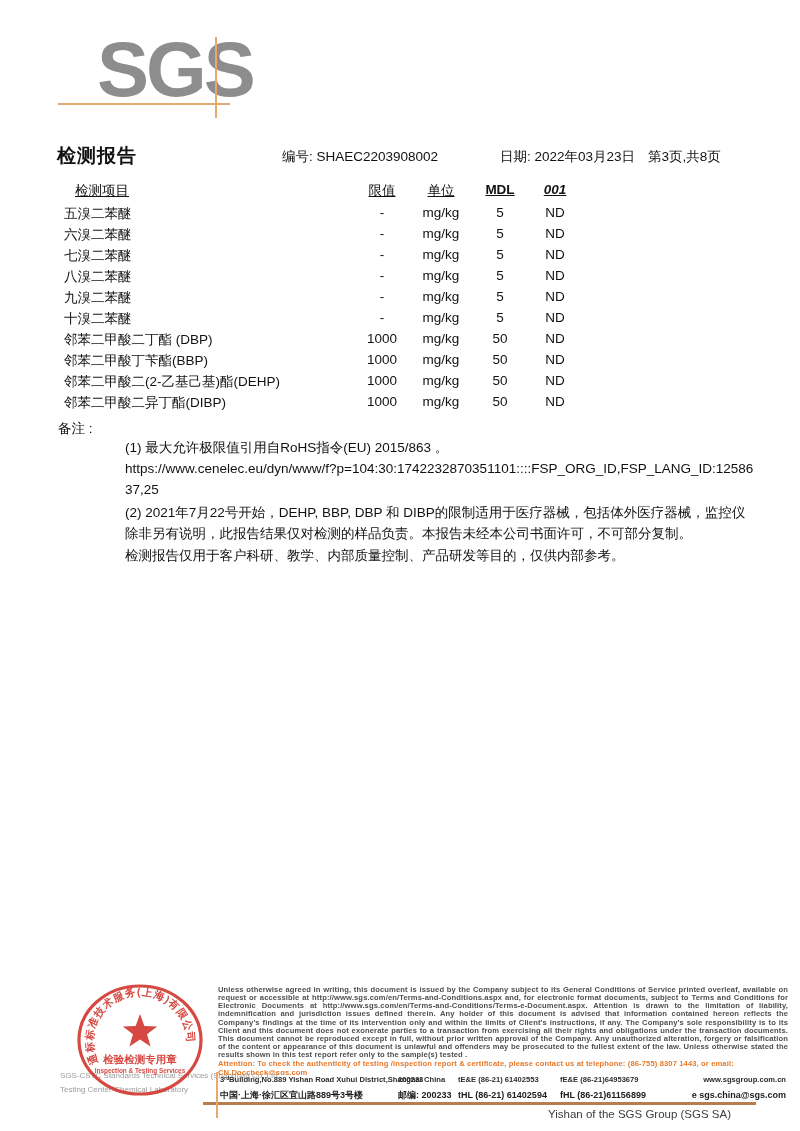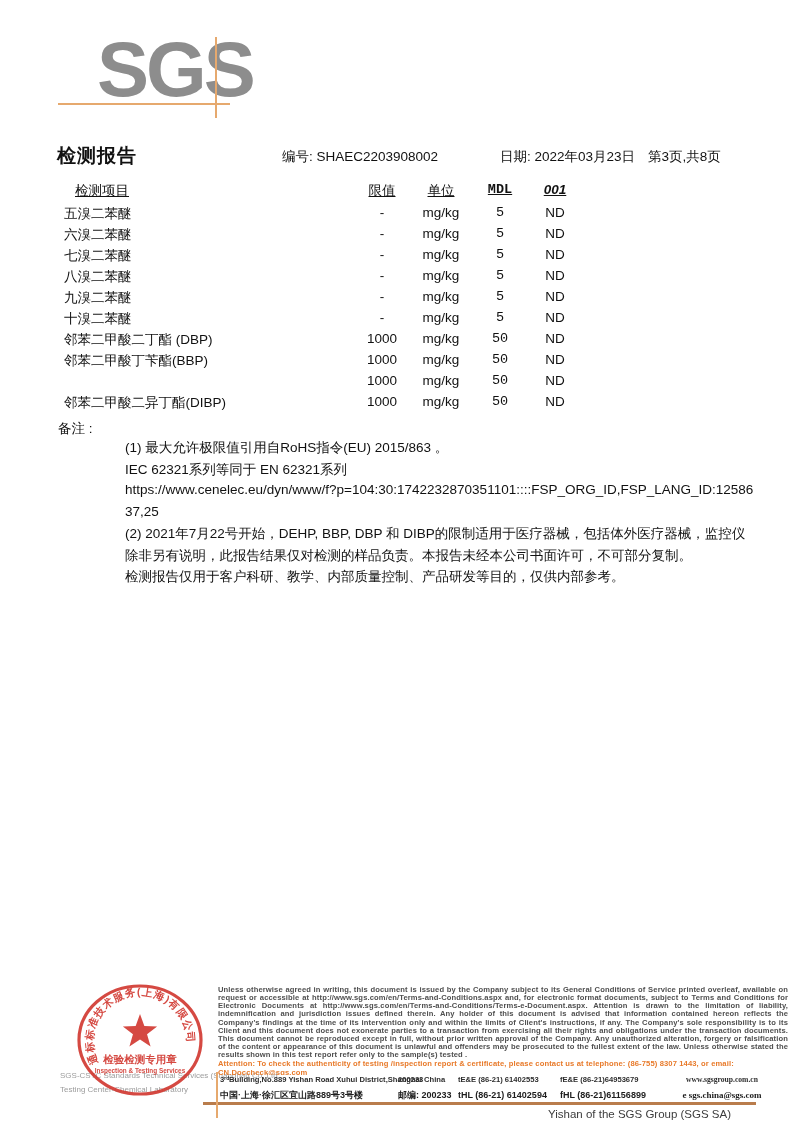--- a/index.html
+++ b/index.html
@@ -21,21 +21,21 @@
   .date-line  { position:absolute; left:500px; top:148px; font-size:13.5px; }
   .page-info  { position:absolute; left:648px; top:148px; font-size:13.5px; }
   
   .results { position:absolute; left:0; top:182px; width:800px; font-size:13.5px; }
   .t-row { position:relative; height:21px; }
   .t-head { height:23px; }
   .c-item  { position:absolute; left:64px; white-space:nowrap; }
   .t-head .c-item { left:75px; }
   .c-limit { position:absolute; left:337px; width:90px; text-align:center; }
   .c-unit  { position:absolute; left:406px; width:70px; text-align:center; }
-  .c-mdl   { position:absolute; left:470px; width:60px; text-align:center;font-family:Liberation Mono, monospace; }
+  .c-mdl   { position:absolute; left:470px; width:60px; text-align:center; }
   .c-res   { position:absolute; left:527px; width:56px; text-align:center; }
   .t-head span { text-decoration:underline; }
   .t-head .c-mdl { font-weight:bold; }
   .t-head .c-res { font-style:italic; font-weight:bold; }
   
   .notes-label { position:absolute; left:58px; top:420px; font-size:13.5px; }
   .notes-block { position:absolute; left:125px; top:439px; width:640px; font-size:13.5px; }
   .note-line { height:21.5px; white-space:nowrap; }
   
   .stamp-company { position:absolute; left:60px; top:1071px; font-size:8px; color:#9c9c9c; white-space:nowrap; }
@@ -52,21 +52,21 @@
   .attention-text {
     font-size:7.6px; line-height:8.3px; letter-spacing:0.12px;
     font-weight:bold; color:#e87a2a; margin-top:1px;
   }
   
   .addr-block { position:absolute; left:220px; top:1075px; width:566px; }
   .addr-row { display:flex; align-items:baseline; height:14px; white-space:nowrap; }
   .addr-en { font-size:7.6px; color:#2e2e2e; font-weight:bold; }
   .addr-cn { font-size:9px;  color:#1d1d1d; font-weight:bold; }
   .a-c1 { width:178px; } .a-c2 { width:60px; } .a-c3 { width:102px; }
-  .a-c4 { width:98px; }  .a-c5 { flex:1; text-align:center;font-family:Liberation Serif, serif; }
+  .a-c4 { width:98px; }  .a-c5 { flex:1; text-align:right; }
   .addr-cn .a-c1 { width:178px; }
   
   .footer-hline { position:absolute; left:203px; top:1102px; width:553px; height:2.5px; background:#b97c4c; }
   .footer-vline { position:absolute; left:216px; top:1072px; width:2px; height:46px; background:#e6a96e; }
   .member-text  { position:absolute; left:548px; top:1108px; font-size:11.5px; color:#3c3c3c; }
 </style>
 </head>
 <body>
 
 <div class="page">
@@ -139,39 +139,39 @@
           <span class="c-res">ND</span>
         </div>
         <div class="t-row">
           <span class="c-item">邻苯二甲酸丁苄酯(BBP)</span>
           <span class="c-limit">1000</span>
           <span class="c-unit">mg/kg</span>
           <span class="c-mdl">50</span>
           <span class="c-res">ND</span>
         </div>
         <div class="t-row">
+          <span class="c-item">邻苯二甲酸二(2-乙基己基)酯(DEHP)</span>
           <span class="c-limit">1000</span>
           <span class="c-unit">mg/kg</span>
           <span class="c-mdl">50</span>
           <span class="c-res">ND</span>
         </div>
         <div class="t-row">
           <span class="c-item">邻苯二甲酸二异丁酯(DIBP)</span>
           <span class="c-limit">1000</span>
           <span class="c-unit">mg/kg</span>
           <span class="c-mdl">50</span>
           <span class="c-res">ND</span>
         </div>
       </div>
   </div>
 
   <div class="notes-label">备注 :</div>
   <div class="notes-block">
       <div class="note-line">(1) 最大允许极限值引用自RoHS指令(EU) 2015/863 。</div>
-      <div class="note-line">IEC 62321系列等同于 EN 62321系列</div>
       <div class="note-line">https://www.cenelec.eu/dyn/www/f?p=104:30:1742232870351101::::FSP_ORG_ID,FSP_LANG_ID:12586</div>
       <div class="note-line">37,25</div>
       <div class="note-line">(2) 2021年7月22号开始，DEHP, BBP, DBP 和 DIBP的限制适用于医疗器械，包括体外医疗器械，监控仪</div>
       <div class="note-line">除非另有说明，此报告结果仅对检测的样品负责。本报告未经本公司书面许可，不可部分复制。</div>
       <div class="note-line">检测报告仅用于客户科研、教学、内部质量控制、产品研发等目的，仅供内部参考。</div>
     </div>
 
   <div class="stamp-company">SGS-CSTC Standards Technical Services (Shanghai) Co.,Ltd.</div>
   <div class="stamp-dept">Testing Center-Chemical Laboratory</div>
 

